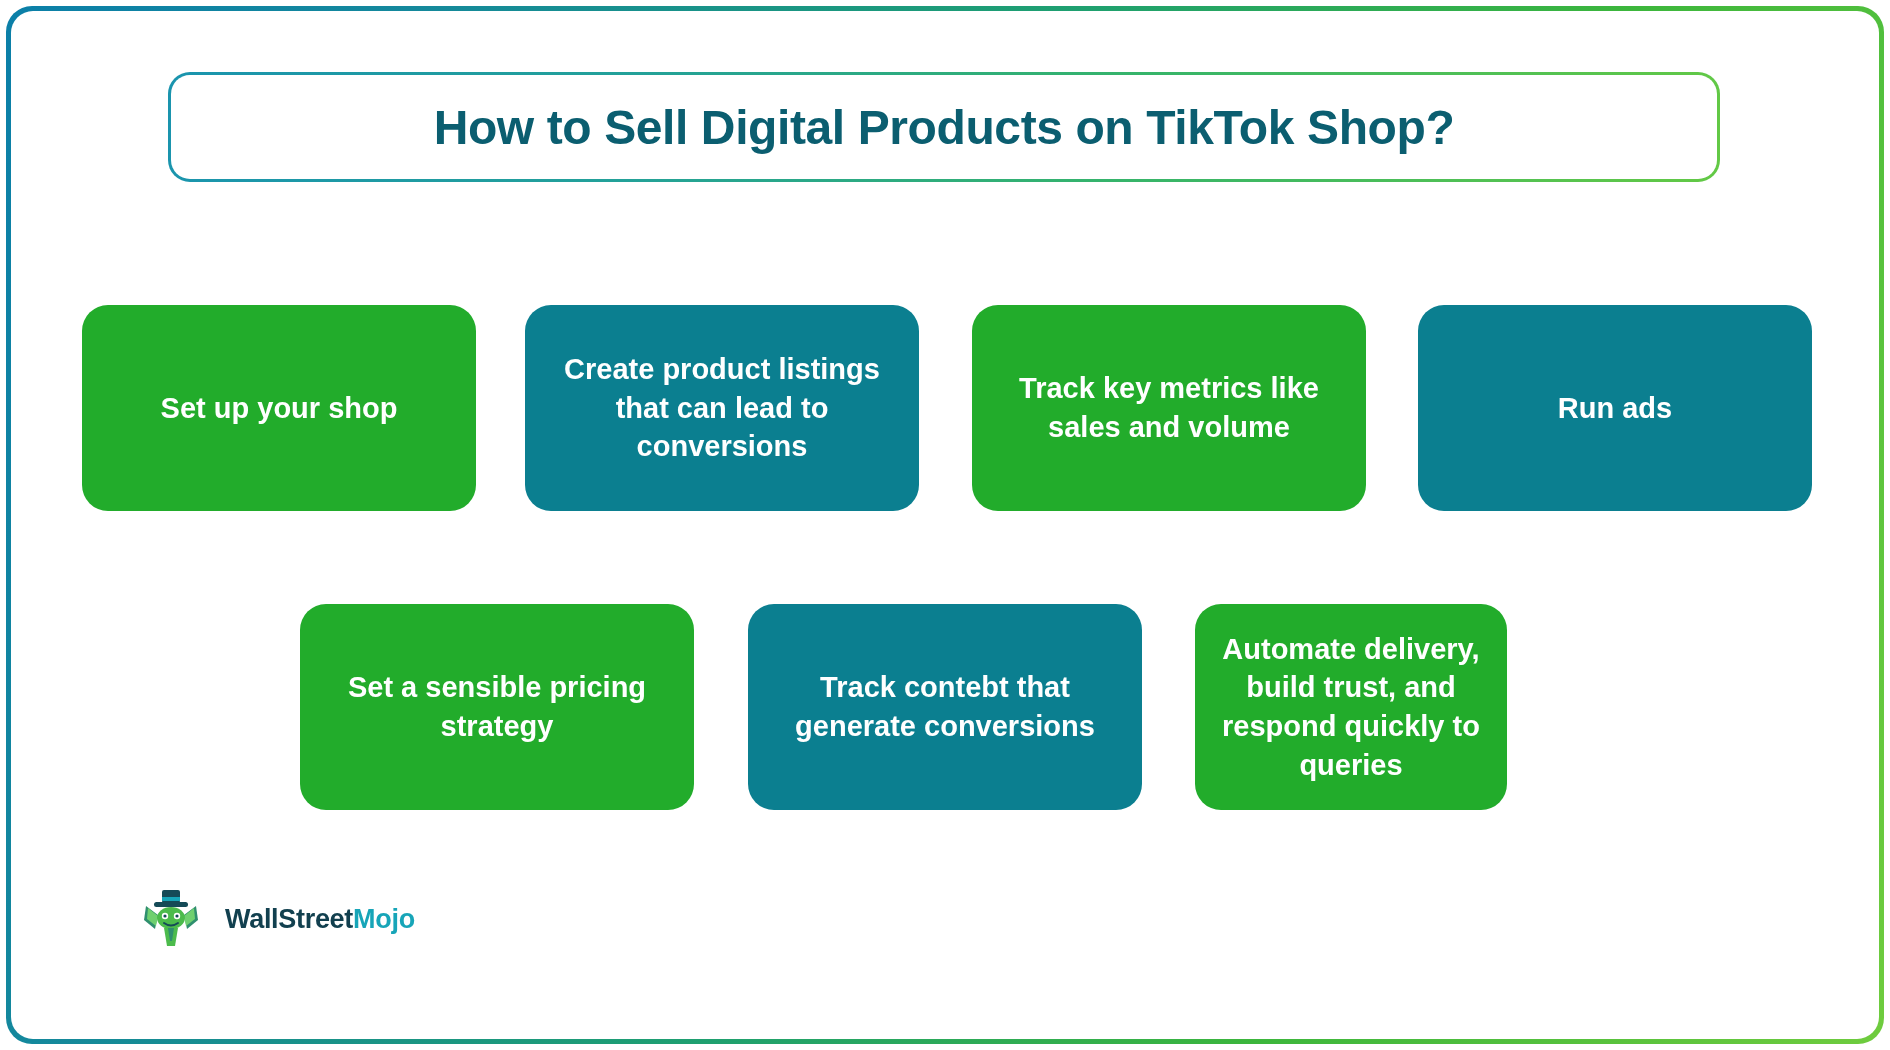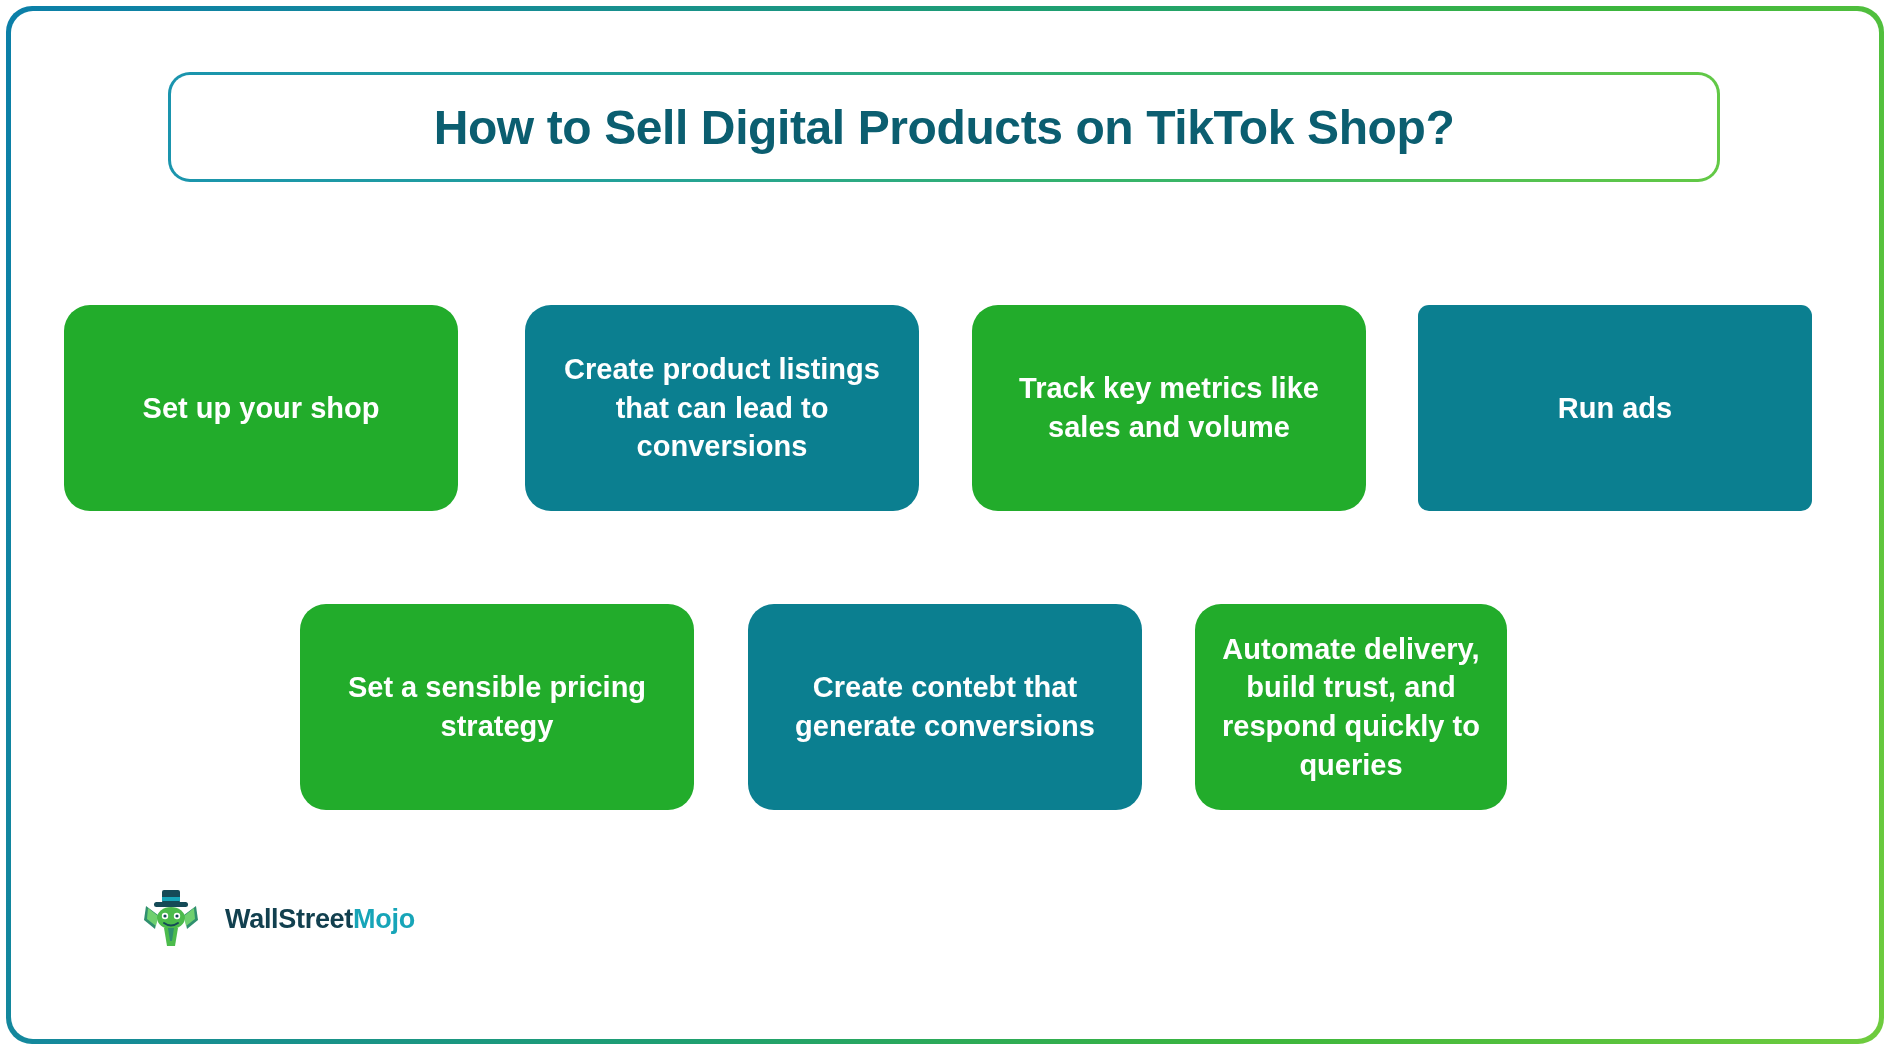--- a/index.html
+++ b/index.html
@@ -96,24 +96,24 @@
     font-weight: bold;
     font-size: 29px;
     line-height: 1.33;
     text-align: center;
   }
 
   .green  { background: #22ac2b; }
   .teal   { background: #0b7f90; }
 
   
-  #step-1 { left: 64px;   top: 305px; width: 394px; height: 206px; }
+  #step-1 { left: 82px;   top: 305px; width: 394px; height: 206px; }
   #step-2 { left: 525px;  top: 305px; width: 394px; height: 206px; }
   #step-3 { left: 972px;  top: 305px; width: 394px; height: 206px; }
-  #step-4 { left: 1418px; top: 305px; width: 394px; height: 206px; border-radius: 11px; }
+  #step-4 { left: 1418px; top: 305px; width: 394px; height: 206px; }
 
   
   #step-5 { left: 300px;  top: 604px; width: 394px; height: 206px; padding-left: 16px; }
   #step-6 { left: 748px;  top: 604px; width: 394px; height: 206px; }
   #step-7 { left: 1195px; top: 604px; width: 312px; height: 206px; }
 
   
   .logo {
     position: absolute;
     left: 142px;
@@ -167,21 +167,21 @@
 
     <div class="step-box teal" id="step-4">
       <div class="step-label">Run ads</div>
     </div>
 
     <div class="step-box green" id="step-5">
       <div class="step-label">Set a sensible pricing strategy</div>
     </div>
 
     <div class="step-box teal" id="step-6">
-      <div class="step-label">Create contebt that generate conversions</div>
+      <div class="step-label">Track contebt that generate conversions</div>
     </div>
 
     <div class="step-box green" id="step-7">
       <div class="step-label">Automate delivery, build trust, and respond quickly to queries</div>
     </div>
 
     <div class="logo">
       <span class="logo-mark">
         <svg viewBox="0 0 58 62" width="58" height="62" aria-hidden="true">
 

